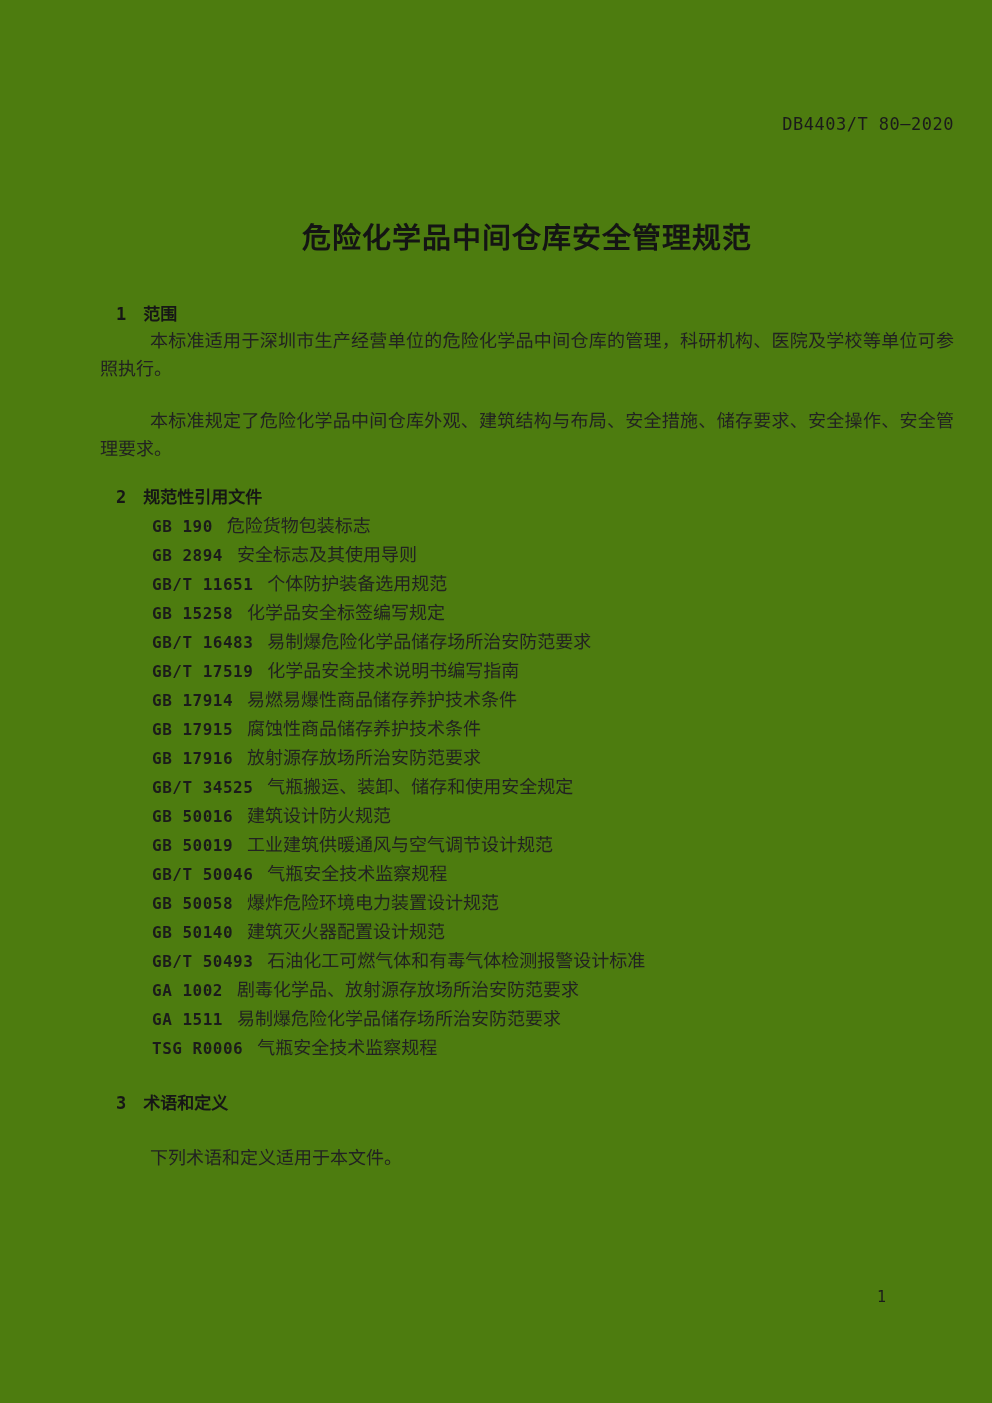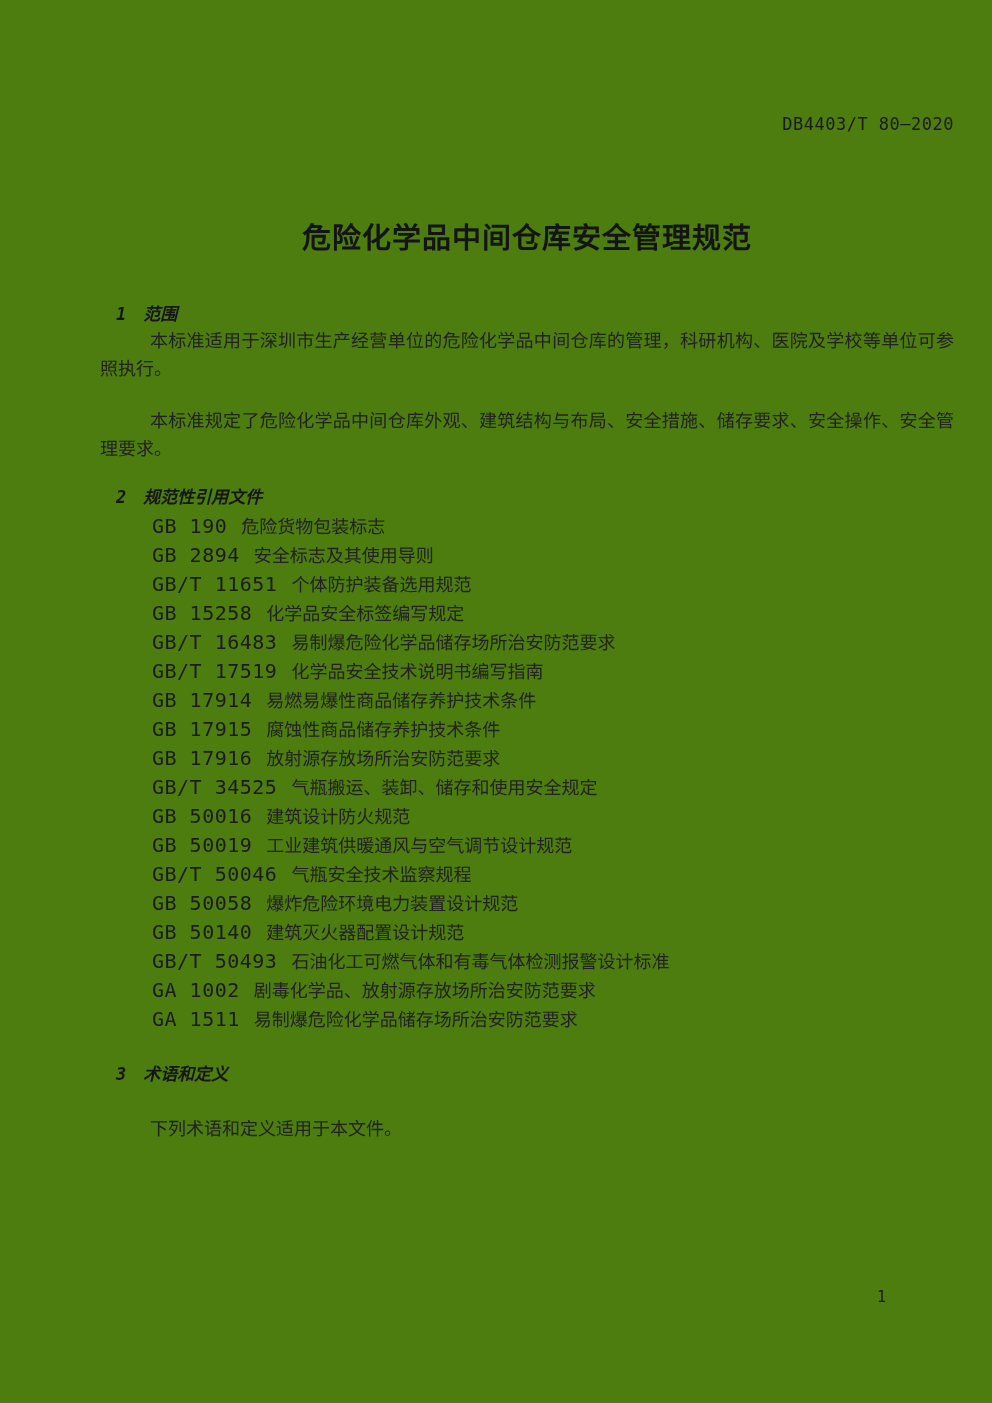--- a/index.html
+++ b/index.html
@@ -39,21 +39,20 @@
   }
   section { margin: 0; }
   .sec-heading {
     font-family: "Liberation Sans", "DejaVu Sans", sans-serif;
     font-weight: bold;
     font-size: 17px;
     line-height: 24px;
     padding-left: 16px;
     color: #161616;
     white-space: nowrap;
-    font-style: italic;
   }
   .sec-num {
     display: inline-block;
     font-family: "DejaVu Sans Mono", "Liberation Mono", monospace;
     font-weight: bold;
     margin-right: 17px;
   }
   .mt-after-title { margin-top: 46px; }
   .mt-after-paras { margin-top: 22px; }
   .mt-after-list  { margin-top: 28px; }
@@ -72,23 +71,24 @@
     padding-left: 52px;
   }
   .ref-item {
     font-size: 18px;
     line-height: 28px;
     white-space: nowrap;
     color: #222222;
   }
   .ref-code {
     font-family: "DejaVu Sans Mono", "Liberation Mono", monospace;
-    font-size: 20px;
+    font-size: 16px;
     letter-spacing: 0.5px;
     color: #1b1b1b;
+    font-weight: bold;
   }
   .ref-title { margin-left: 14px; }
   .page-num {
     position: absolute;
     top: 1288px;
     right: 106px;
     font-family: "DejaVu Sans Mono", "Liberation Mono", monospace;
     font-size: 15px;
     color: #1b1b1b;
   }
@@ -163,20 +163,23 @@
       </div>
         <div class="ref-item">
         <span class="ref-code">GB/T 50493</span><span class="ref-title">石油化工可燃气体和有毒气体检测报警设计标准</span>
       </div>
         <div class="ref-item">
         <span class="ref-code">GA 1002</span><span class="ref-title">剧毒化学品、放射源存放场所治安防范要求</span>
       </div>
         <div class="ref-item">
         <span class="ref-code">GA 1511</span><span class="ref-title">易制爆危险化学品储存场所治安防范要求</span>
       </div>
+        <div class="ref-item">
+        <span class="ref-code">TSG R0006</span><span class="ref-title">气瓶安全技术监察规程</span>
+      </div>
       </div>
   </section>
 
   <section>
     <div class="sec-heading mt-after-list">
       <span class="sec-num">3</span><span class="sec-title">术语和定义</span>
     </div>
     <p class="body-para para-gap-lg">下列术语和定义适用于本文件。</p>
   </section>
 

